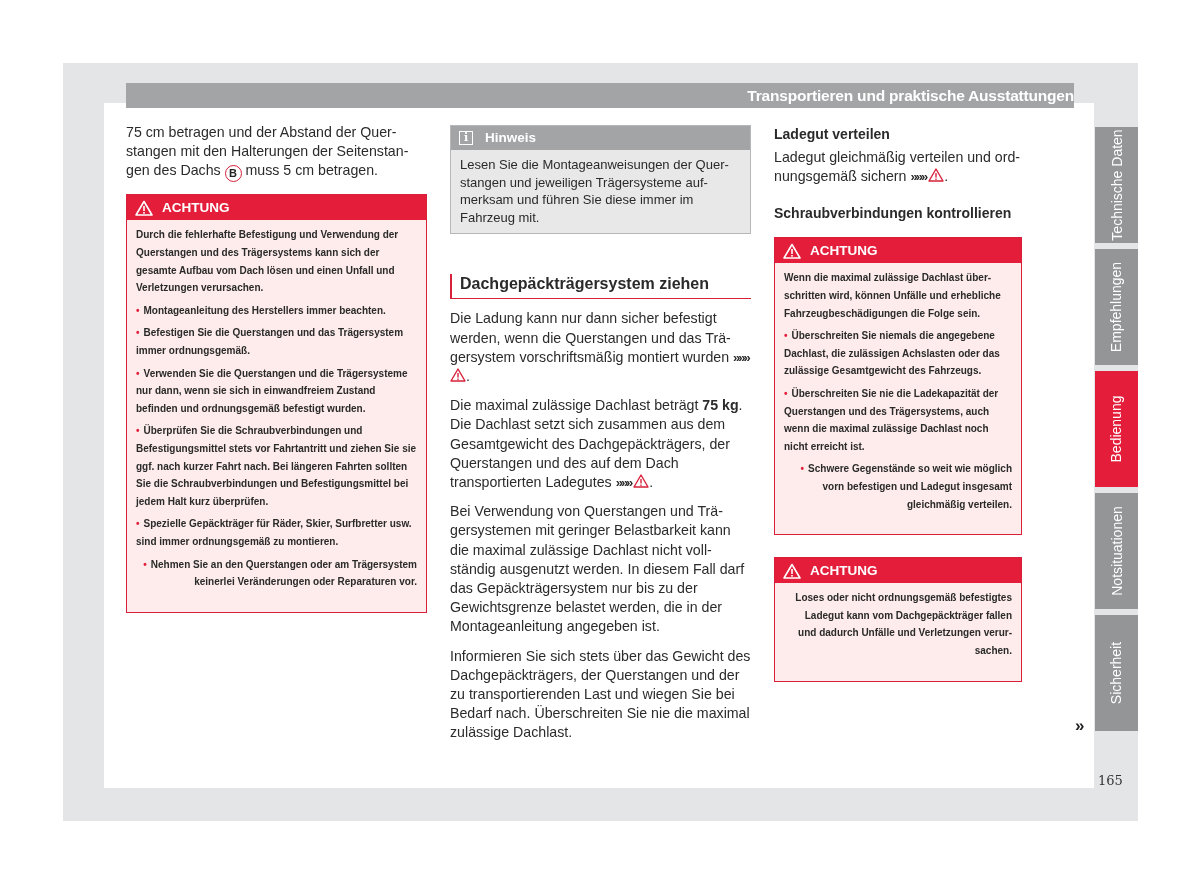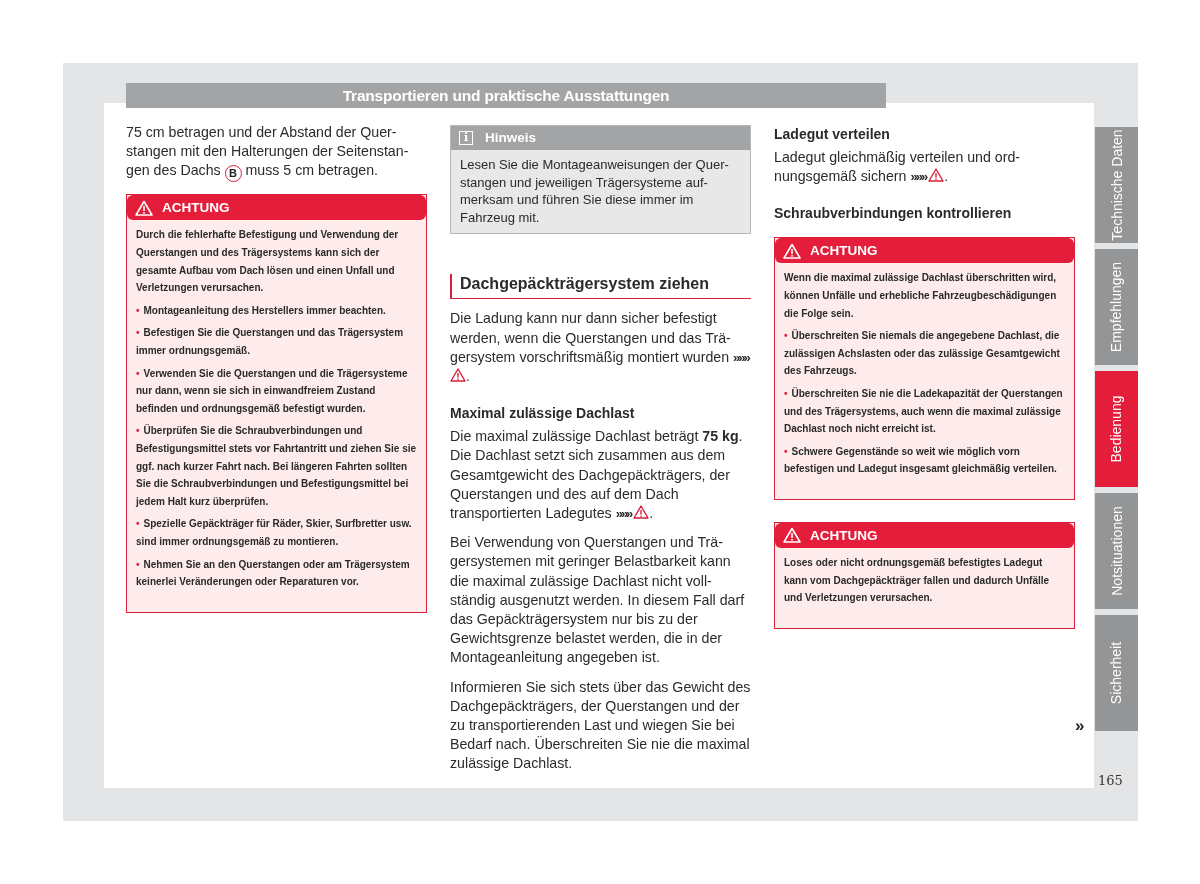--- a/index.html
+++ b/index.html
@@ -8,51 +8,51 @@
 
   .page-frame {
     position: absolute; left: 63px; top: 63px; width: 1075px; height: 758px;
     background: #e4e5e7;
   }
   .page-inner {
     position: absolute; left: 104px; top: 103px; width: 990px; height: 685px;
     background: #ffffff;
   }
   .header-bar {
-    position: absolute; left: 126px; top: 83px; width: 760px; height: 25px;
-    background: #a3a4a6; color: #fff; text-align: center;
+    position: absolute; left: 126px; top: 83px; width: 948px; height: 25px;
+    background: #a3a4a6; color: #fff; text-align: right;
     font-family: "Liberation Sans Narrow", "Liberation Sans", sans-serif;
     font-weight: bold; font-size: 15.5px; line-height: 25px; letter-spacing: -0.2px;
   }
 
   .col { position: absolute; top: 123px; font-size: 14.2px; line-height: 19.2px; color: #2b2b2b; }
   .col1 { left: 126px; width: 301px; }
   .col2 { left: 450px; width: 301px; }
-  .col3 { left: 774px; width: 301px; }
+  .col3 { left: 774px; width: 248px; }
 
   p.body { margin-bottom: 10px; }
   .ref-b {
     display: inline-block; width: 17px; height: 17px; border: 1.6px solid #d8203a;
     border-radius: 50%; font-size: 11px; line-height: 14px; text-align: center;
     font-weight: bold; color: #222; vertical-align: -2px;
   }
   .chev { font-weight: bold; font-size: 13px; letter-spacing: -2px; margin-right: 2px; }
   .warn-inline { display: inline-block; width: 16px; height: 14px; vertical-align: -1px; }
 
   .warn-box {
     border: 1.5px solid #d8203a; background: #fdeceb; margin: 0;
   }
   .warn-head {
     background: #e31d3a; color: #fff; font-weight: bold; font-size: 13.5px;
-    height: 25px; line-height: 25px; padding-left: 8px; display: flex; align-items: center; border-radius: 6px;
+    height: 25px; line-height: 25px; padding-left: 8px; display: flex; align-items: center;
   }
   .warn-head svg { width: 18px; height: 16px; margin-right: 9px; }
   .warn-body { padding: 6px 9px 21px 9px; font-weight: bold; font-size: 10px; line-height: 17.6px; color: #2a2a2a; }
   .warn-body p { margin-bottom: 5px; }
-  .warn-body p:last-child { margin-bottom: 0; }
+  .warn-body p:last-child { margin-bottom: 0; text-align: right; }
   .bullet { color: #e31d3a; margin-right: 4px; }
 
   .note-box { border: 1.5px solid #b6b7b9; background: #e8e8e9; }
   .note-head {
     background: #a3a4a6; color: #fff; font-weight: bold; font-size: 13.5px;
     height: 24px; line-height: 24px; padding-left: 8px; display: flex; align-items: center;
   }
   .note-head .i-icon {
     width: 14px; height: 14px; border: 1.5px solid #fff; margin-right: 12px;
     display: inline-flex; align-items: center; justify-content: center;
@@ -127,21 +127,20 @@
 
   <p class="body">
     <span>Die Ladung kann nur dann sicher befestigt werden, wenn die Querstangen und das Trä­gersystem vorschriftsmäßig montiert wurden</span>
     <span class="chev">»»»</span><svg class="warn-inline" viewBox="0 0 16 14">
         <path d="M8 1 L15 13 L1 13 Z" fill="none" stroke="#d8203a" stroke-width="1.4" stroke-linejoin="round"></path>
         <rect x="7.3" y="5" width="1.4" height="4.5" fill="#d8203a"></rect>
         <rect x="7.3" y="10.5" width="1.4" height="1.4" fill="#d8203a"></rect>
       </svg><span>.</span>
   </p>
 
-  <h4 class="sub">Maximal zulässige Dachlast</h4>
   <p class="body">
     <span>Die maximal zulässige Dachlast beträgt </span><b>75 kg</b><span>. Die Dachlast setzt sich zusammen aus dem Gesamtgewicht des Dachgepäckträgers, der Querstangen und des auf dem Dach transportierten Ladegutes</span>
     <span class="chev">»»»</span><svg class="warn-inline" viewBox="0 0 16 14">
         <path d="M8 1 L15 13 L1 13 Z" fill="none" stroke="#d8203a" stroke-width="1.4" stroke-linejoin="round"></path>
         <rect x="7.3" y="5" width="1.4" height="4.5" fill="#d8203a"></rect>
         <rect x="7.3" y="10.5" width="1.4" height="1.4" fill="#d8203a"></rect>
       </svg><span>.</span>
   </p>
   <p class="body">Bei Verwendung von Querstangen und Trä­gersystemen mit geringer Belastbarkeit kann die maximal zulässige Dachlast nicht voll­ständig ausgenutzt werden. In diesem Fall darf das Gepäckträgersystem nur bis zu der Gewichtsgrenze belastet werden, die in der Montageanleitung angegeben ist.</p>
   <p class="body">Informieren Sie sich stets über das Gewicht des Dachgepäckträgers, der Querstangen und der zu transportierenden Last und wie­gen Sie bei Bedarf nach. Überschreiten Sie nie die maximal zulässige Dachlast.</p>

